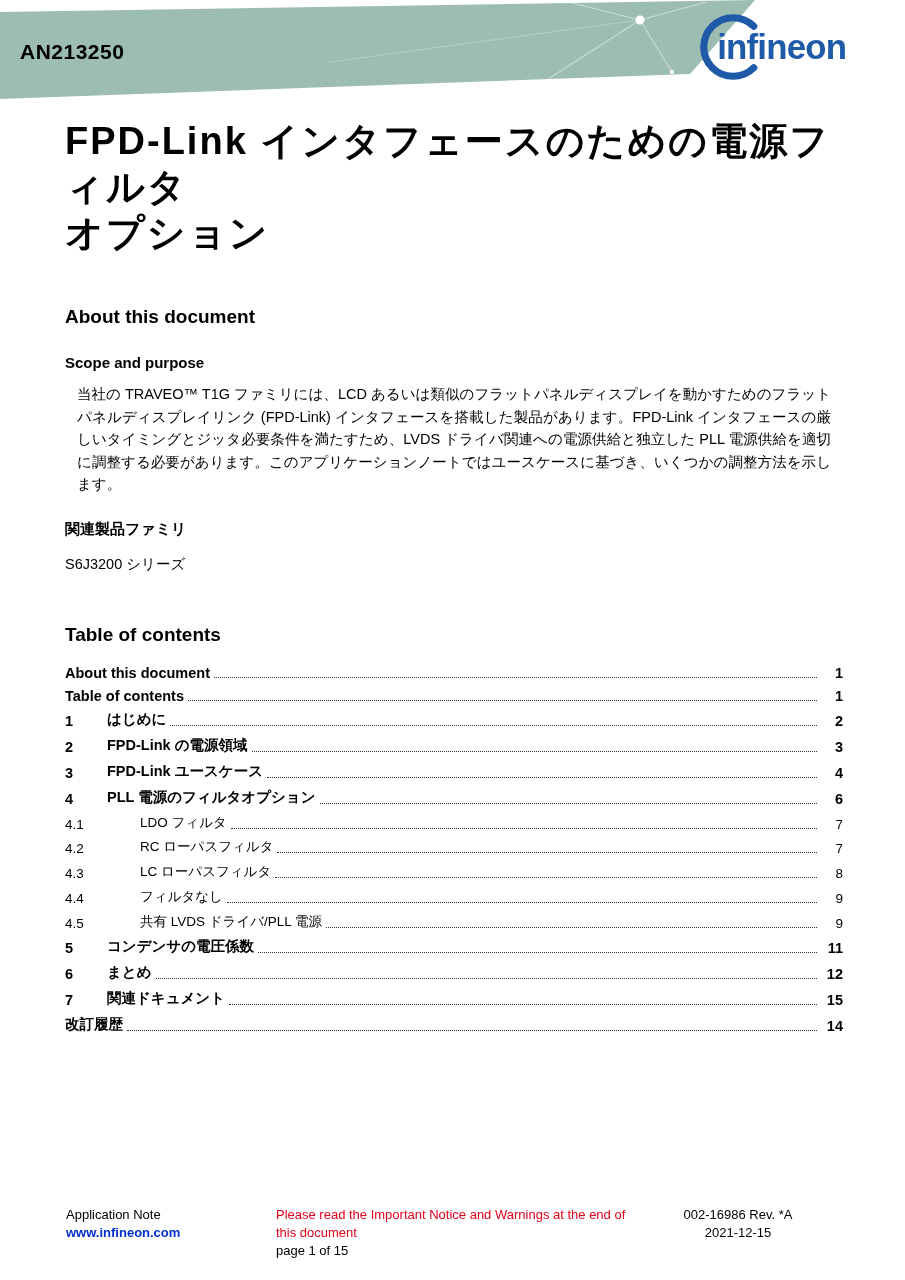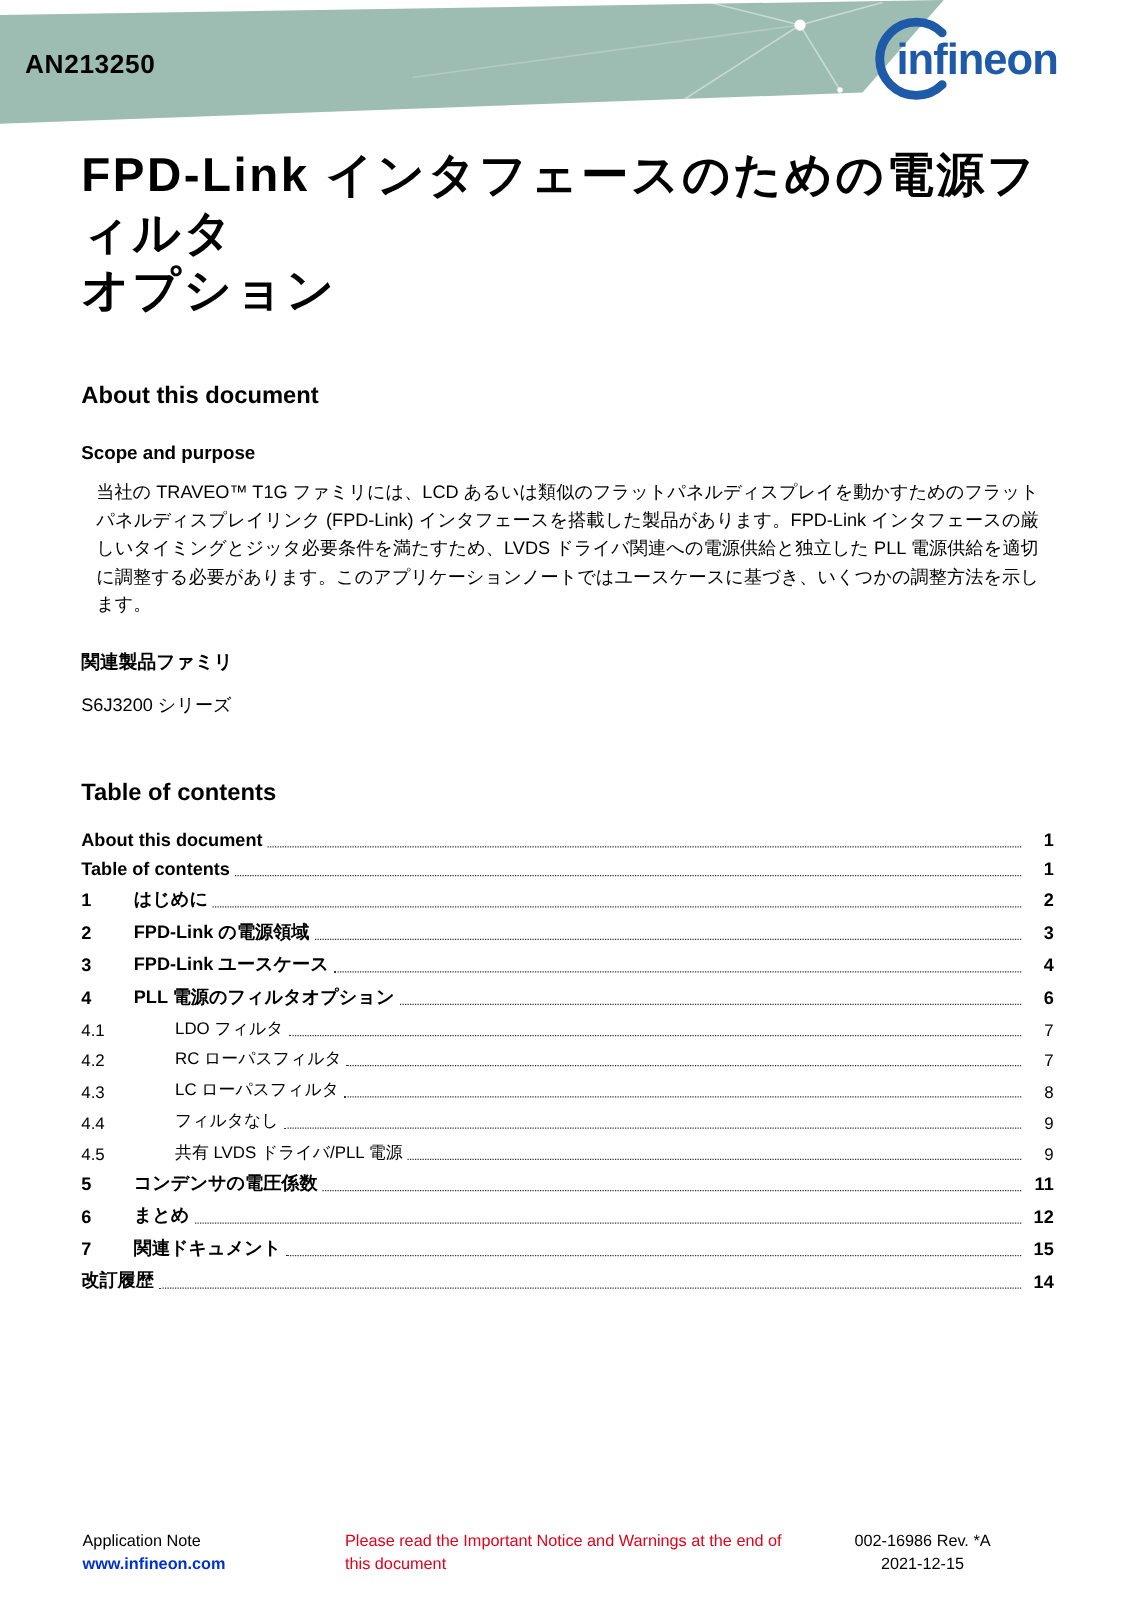--- a/index.html
+++ b/index.html
@@ -201,20 +201,21 @@
 
   </div>
 
   <div class="footer">
     <div class="f-left">
       <div>Application Note</div>
       <div><a href="#" class="f-link">www.infineon.com</a></div>
     </div>
     <div class="f-center">
       <div class="f-notice">Please read the Important Notice and Warnings at the end of this document</div>
+      <div>page 1 of 15</div>
     </div>
     <div class="f-right">
       <div>002-16986 Rev. *A</div>
       <div>2021-12-15</div>
     </div>
   </div>
 
 </div>
 
 </body></html>

